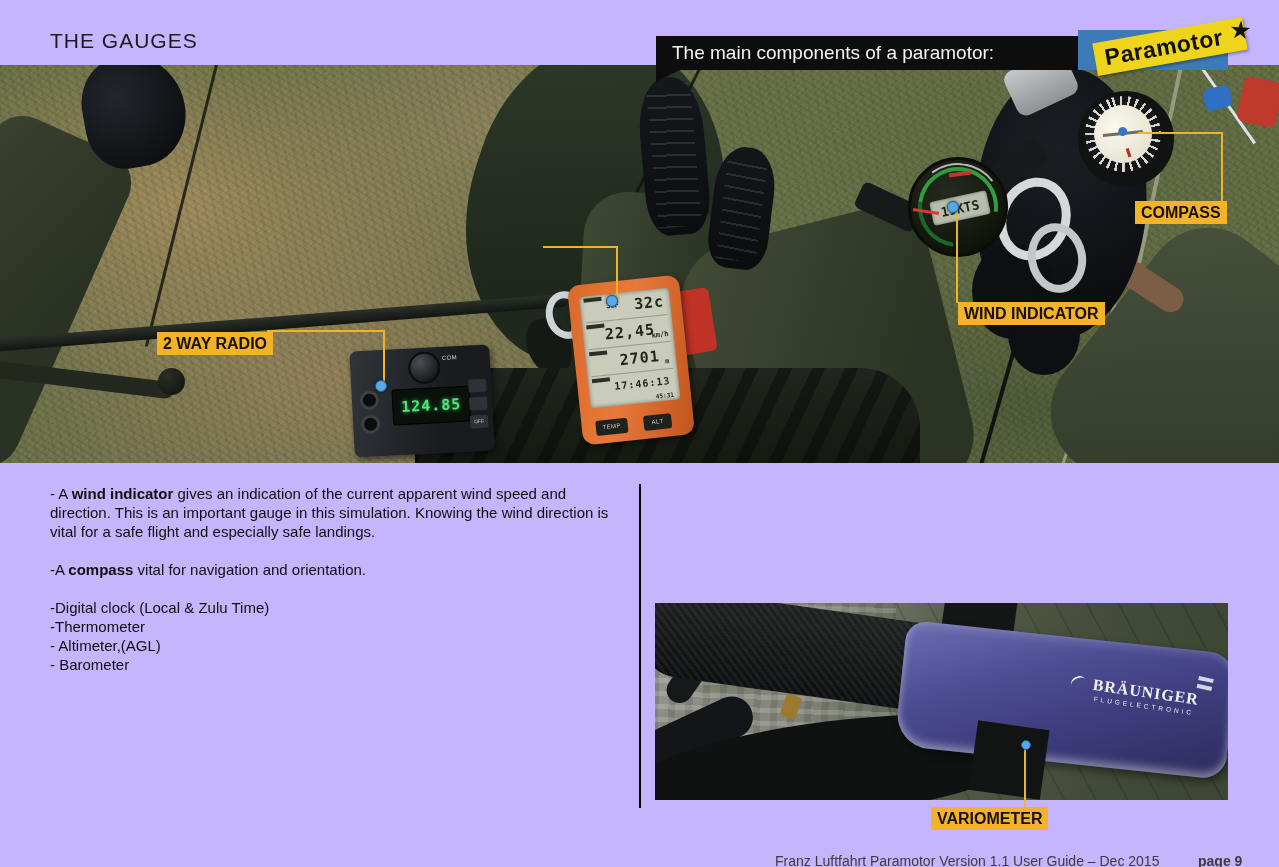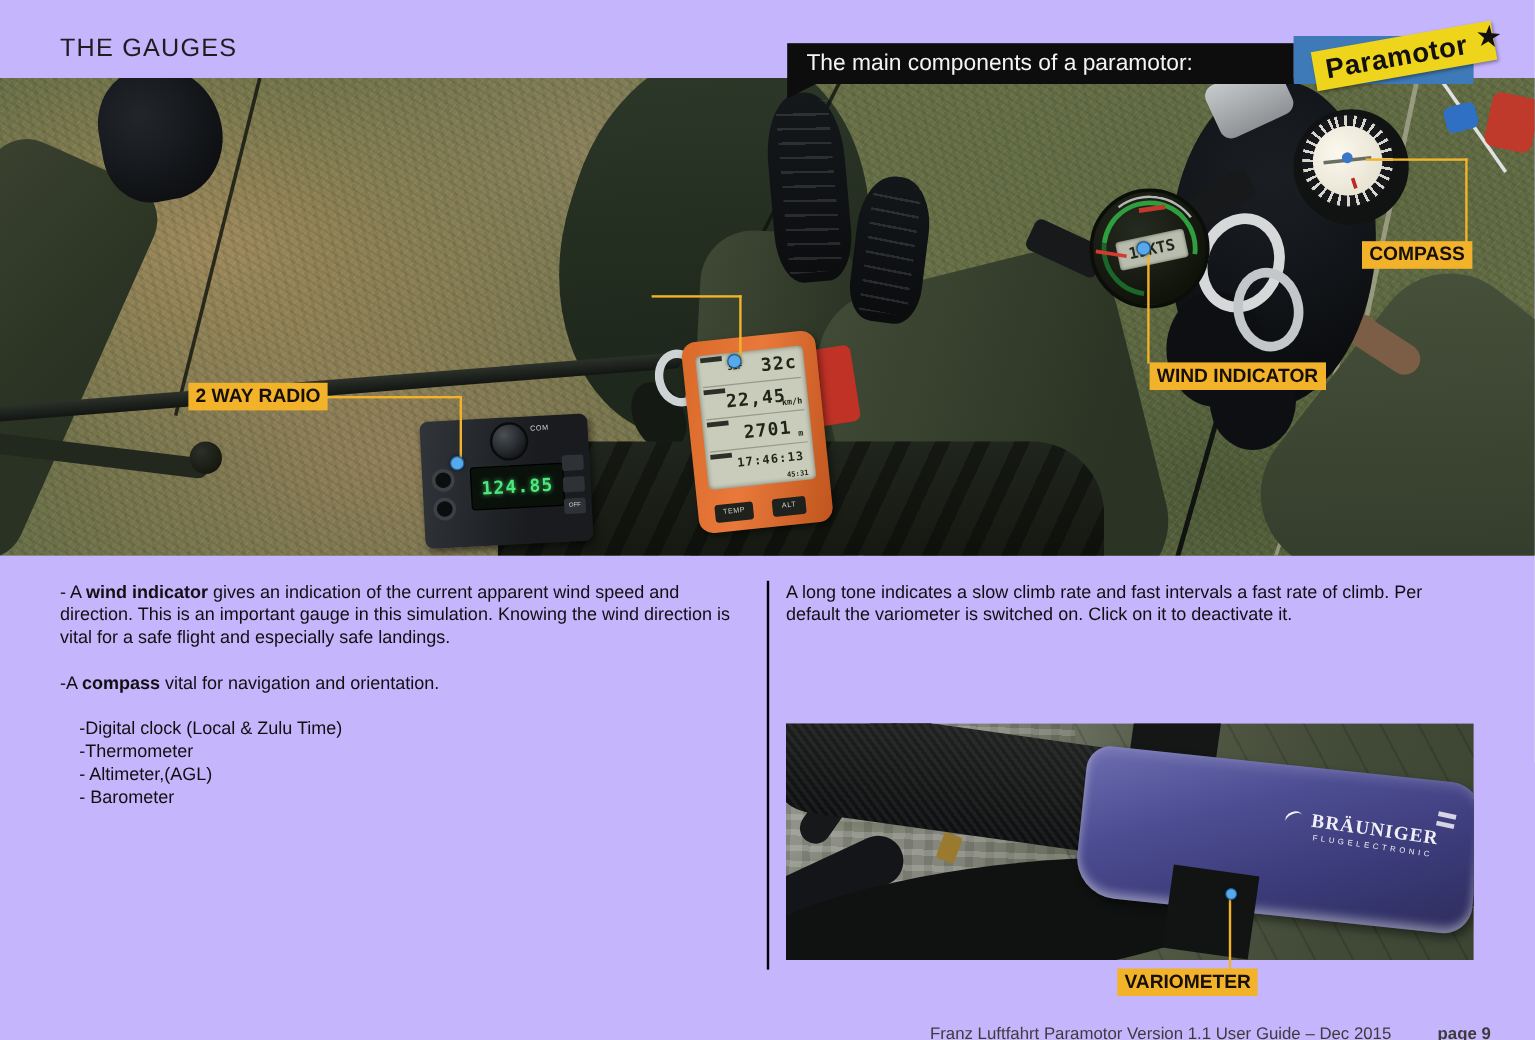--- a/index.html
+++ b/index.html
@@ -148,21 +148,21 @@
         padding:2px 6px;display:inline-block;white-space:nowrap;z-index:40;}
   .cline{background:#f2b32b;z-index:39;}
   .dot{width:10px;height:10px;border-radius:50%;background:#57a9ea;border:1px solid #1d5d96;
        box-shadow:0 0 3px rgba(0,0,0,.6);z-index:41;}
 
   
   .col{font-size:15px;line-height:19px;color:#101010;}
   .col p{margin:0 0 19px 0;}
   .col-left{left:50px;top:484px;width:568px;}
   .col-right{left:655px;top:484px;width:548px;}
-  .col .list-item{margin:16px;}
+  .col .list-item{margin:0;}
   .divider{left:639px;top:484px;width:2px;height:324px;background:#000;}
 
   
   .vario-fig{left:655px;top:603px;width:573px;height:197px;overflow:hidden;
         background:linear-gradient(100deg,#93948c 0%,#83857a 26%,#535b46 52%,#424a38 78%,#3d4533 100%);}
   .vf-city{position:absolute;left:0;top:0;width:42%;height:100%;
         background:
           repeating-linear-gradient(2deg, rgba(255,255,255,.16) 0 5px, transparent 5px 13px),
           repeating-linear-gradient(92deg, rgba(70,70,66,.22) 0 7px, transparent 7px 17px),
           radial-gradient(ellipse 90px 60px at 30% 30%, #5d6b4c 0%, transparent 70%),
@@ -318,40 +318,39 @@
     <div class="abs cline" style="left:267px;top:265px;width:118px;height:2px;"></div>
     <div class="abs cline" style="left:383px;top:265px;width:2px;height:57px;"></div>
     <div class="abs cline" style="left:1138px;top:67px;width:85px;height:2px;"></div>
     <div class="abs cline" style="left:1221px;top:67px;width:2px;height:70px;"></div>
     <div class="abs cline" style="left:956px;top:145px;width:2px;height:93px;"></div>
 
     <div class="abs dot" style="left:375px;top:315px;"></div>
     <div class="abs dot" style="left:606px;top:230px;"></div>
     <div class="abs dot" style="left:947px;top:136px;"></div>
 
-    <span class="abs callout" style="left:157px;top:254px;">2 WAY RADIO</span>
+    <span class="abs callout" style="left:157px;top:267px;">2 WAY RADIO</span>
     <span class="abs callout" style="left:1135px;top:136px;">COMPASS</span>
     <span class="abs callout" style="left:958px;top:237px;">WIND INDICATOR</span>
   </div>
 
   <div class="abs col col-left">
     <p><span>- A </span><b>wind indicator</b><span> gives an indication of the current apparent wind speed and direction. This is an important gauge in this simulation. Knowing the wind direction is vital for a safe flight and especially safe landings.</span></p>
     <p><span>-A </span><b>compass</b><span> vital for navigation and orientation.</span></p>
     <p>
       <span class="list-item">-Digital clock (Local &amp; Zulu Time)</span><br>
       <span class="list-item">-Thermometer</span><br>
       <span class="list-item">- Altimeter,(AGL)</span><br>
       <span class="list-item">- Barometer</span>
     </p>
   </div>
 
   <div class="abs divider"></div>
 
   <div class="abs col col-right">
-    <p><span>A long tone indicates a slow climb rate and fast intervals a fast rate of climb. Per default the variometer is switched on. Click on it to deactivate it.</span></p>
   </div>
 
   <div class="abs vario-fig">
     <div class="vf-city"></div>
     <div class="vf-fold"></div>
     <div class="vf-tube1"></div>
     <div class="vf-cap"></div>
     <div class="vf-tube2"></div>
     <div class="vf-strap"></div>
     <div class="vf-buckle1"></div>

